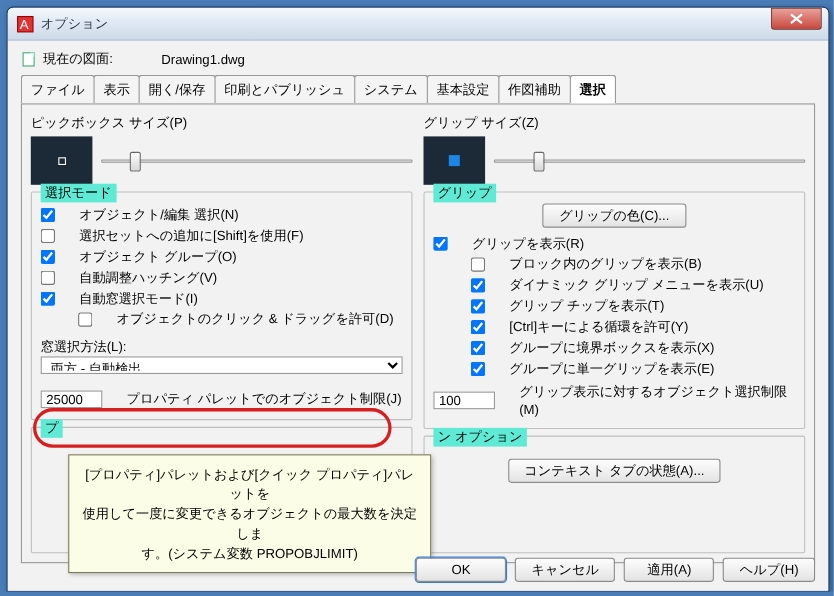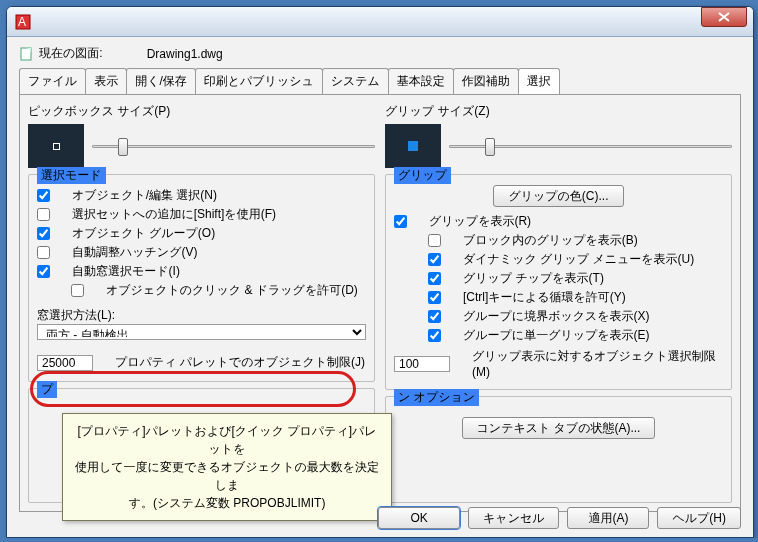--- a/index.html
+++ b/index.html
@@ -8,26 +8,26 @@
 .titlebar { height: 30px; background: linear-gradient(180deg, #f4f8fc 0%, #e2ebf5 40%, #cdd9e8 100%); display: flex; align-items: center; padding: 0 0 0 8px; border-bottom: 1px solid #8fa8c5; position: relative;}
 .titlebar .icon { width: 16px; height: 16px; margin-right: 6px; }
 .titlebar .title { flex: 1; color: #2b3844; }
 .close { width: 46px; height: 20px; background: linear-gradient(180deg,#e9a19a,#c8483e); border: 1px solid #7b2a23; border-radius: 0 0 3px 3px; display:flex; align-items:center; justify-content:center; position:absolute; right: 6px; top:0;}
 .close svg { stroke:#fff; }
 .content { padding: 8px 12px 12px 12px; background:#f2f2f2; height: calc(100% - 30px); position:relative;}
 .status-row { display:flex; align-items:center; gap:4px; margin-bottom:6px;}
 .status-row .draw-icon { width:16px;height:16px; }
 .tabs { display:flex; margin-bottom:0; }
 .tab { padding:4px 8px; border:1px solid #999; border-bottom:none; background:#f4f4f4; margin-right:-1px; border-radius:3px 3px 0 0; cursor:pointer;}
-.tab.active { background:#fff; position:relative; z-index:2;}
+.tab.active { background:#fff; position:relative; z-index:2;font-weight:bold;}
 .tab-body { border:1px solid #999; background:#f2f2f2; padding:8px; height: 418px; position:relative;}
 .cols { display:flex; gap:10px; height:100%;}
 .col { flex:1; display:flex; flex-direction:column; gap:6px;}
 .group { border:1px solid #bfbfbf; border-radius:2px; padding:10px 8px 8px 8px; position:relative; }
-.group > .legend { position:absolute; top:-8px; left:8px; background:#3b82f6; padding:0 4px; }
+.group > .legend { position:absolute; top:-8px; left:8px; background:#5eead4; padding:0 4px; }
 .row { display:flex; align-items:center; gap:22px; margin:2px 0;}
 input[type=checkbox]{ width:13px;height:13px;}
 .indent { margin-left:18px;padding-left:16px;}
 .preview { width:56px; height:44px; background:#1c2936; display:flex; align-items:center; justify-content:center;}
 .pick-sq { width:7px;height:7px; border:1px solid #fff;}
 .grip-sq { width:10px;height:10px; background:#1a87e6;}
 .slider-row { display:flex; align-items:center; gap:8px;}
 .slider { flex:1; height:22px; position:relative;}
 .slider .track { position:absolute; top:10px; left:0; right:0; height:3px; background:#ddd; border:1px solid #999; border-radius:1px;}
 .slider .thumb { position:absolute; top:3px; width:10px; height:18px; background:linear-gradient(180deg,#fdfdfd,#d8d8d8); border:1px solid #6b6b6b; border-radius:2px;}
@@ -43,20 +43,21 @@
 </style>
 </head>
 <body>
 
 <div class="window">
   <div class="titlebar">
     <svg class="icon" viewBox="0 0 16 16">
         <rect x="1" y="1" width="14" height="14" fill="#d33" stroke="#900"></rect>
         <text x="3" y="12" font-size="10" fill="#fff">A</text>
       </svg>
+    <span class="title">オプション</span>
     <div class="close">
         <svg width="12" height="10" viewBox="0 0 12 10">
           <path d="M1 1 L11 9 M11 1 L1 9" stroke-width="2"></path>
         </svg>
       </div>
   </div>
 
   <div class="content">
     <div class="status-row">
       <svg class="draw-icon" viewBox="0 0 16 16">

